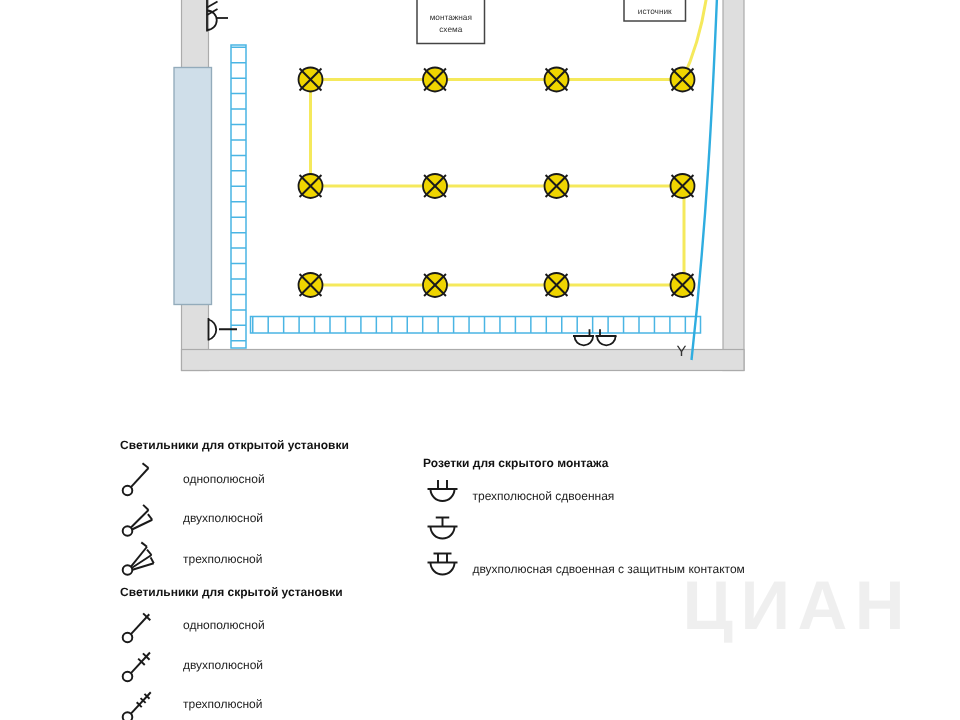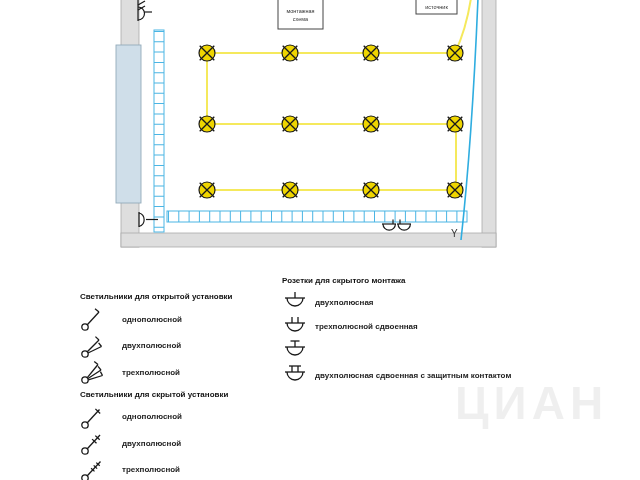--- a/index.html
+++ b/index.html
@@ -21,23 +21,23 @@
   .lampc{fill:var(--lamp);stroke:#1a1a1a;stroke-width:1.2;}
   .lampx{stroke:#1a1a1a;stroke-width:1.3;}
   .sym-stroke line,.sym-stroke path{stroke:#1a1a1a;stroke-width:1.2;fill:none;}
   .annbox{fill:#fff;stroke:#444;stroke-width:1;}
   .tinytext{font-size:5.5px;fill:#333;}
   .ylabel{font-size:10px;fill:#333;}
 
   
   .legend-col{position:absolute;}
   .legend-left{left:80px;top:288px;width:200px;}
-  .legend-right{left:282px;top:272px;width:330px;}
+  .legend-right{left:282px;top:300px;width:330px;}
   .legend-header{font-size:8px;font-weight:bold;color:#111;margin:4px 0 5px;}
-  .legend-item{display:flex;align-items:center;font-weight:bold;}
+  .legend-item{display:flex;align-items:center;}
   .legend-left .legend-item{height:26.5px;}
   .legend-right .legend-item{height:24.5px;}
   .sym{display:flex;align-items:center;}
   .legend-left .sym{flex:0 0 42px;}
   .legend-right .sym{flex:0 0 33px;}
   .sym svg{overflow:visible;}
   .sym g{stroke:#1a1a1a;stroke-width:1.3;fill:none;}
   .lab{font-size:8px;color:#222;white-space:nowrap;}
 
   .watermark{
@@ -267,32 +267,20 @@
         <span class="lab">трехполюсной</span>
       </div>
     </div>
 
   <div class="legend-col legend-right" id="legend-right">
       <div class="legend-header">Розетки для скрытого монтажа</div>
       <div class="legend-item">
         <span class="sym">
           <svg width="26" height="26" viewBox="0 0 26 26">
             <g>
-              <line x1="13" y1="3" x2="13" y2="9"></line>
-              <path d="M5,9 a8,8 0 0 0 16,0"></path>
-              <line x1="3" y1="9" x2="23" y2="9"></line>
-            </g>
-          </svg>
-        </span>
-        <span class="lab">двухполюсная</span>
-      </div>
-      <div class="legend-item">
-        <span class="sym">
-          <svg width="26" height="26" viewBox="0 0 26 26">
-            <g>
               <line x1="10" y1="3" x2="10" y2="9"></line>
               <line x1="16" y1="3" x2="16" y2="9"></line>
               <path d="M5,9 a8,8 0 0 0 16,0"></path>
               <line x1="3" y1="9" x2="23" y2="9"></line>
             </g>
           </svg>
         </span>
         <span class="lab">трехполюсной сдвоенная</span>
       </div>
       <div class="legend-item">

